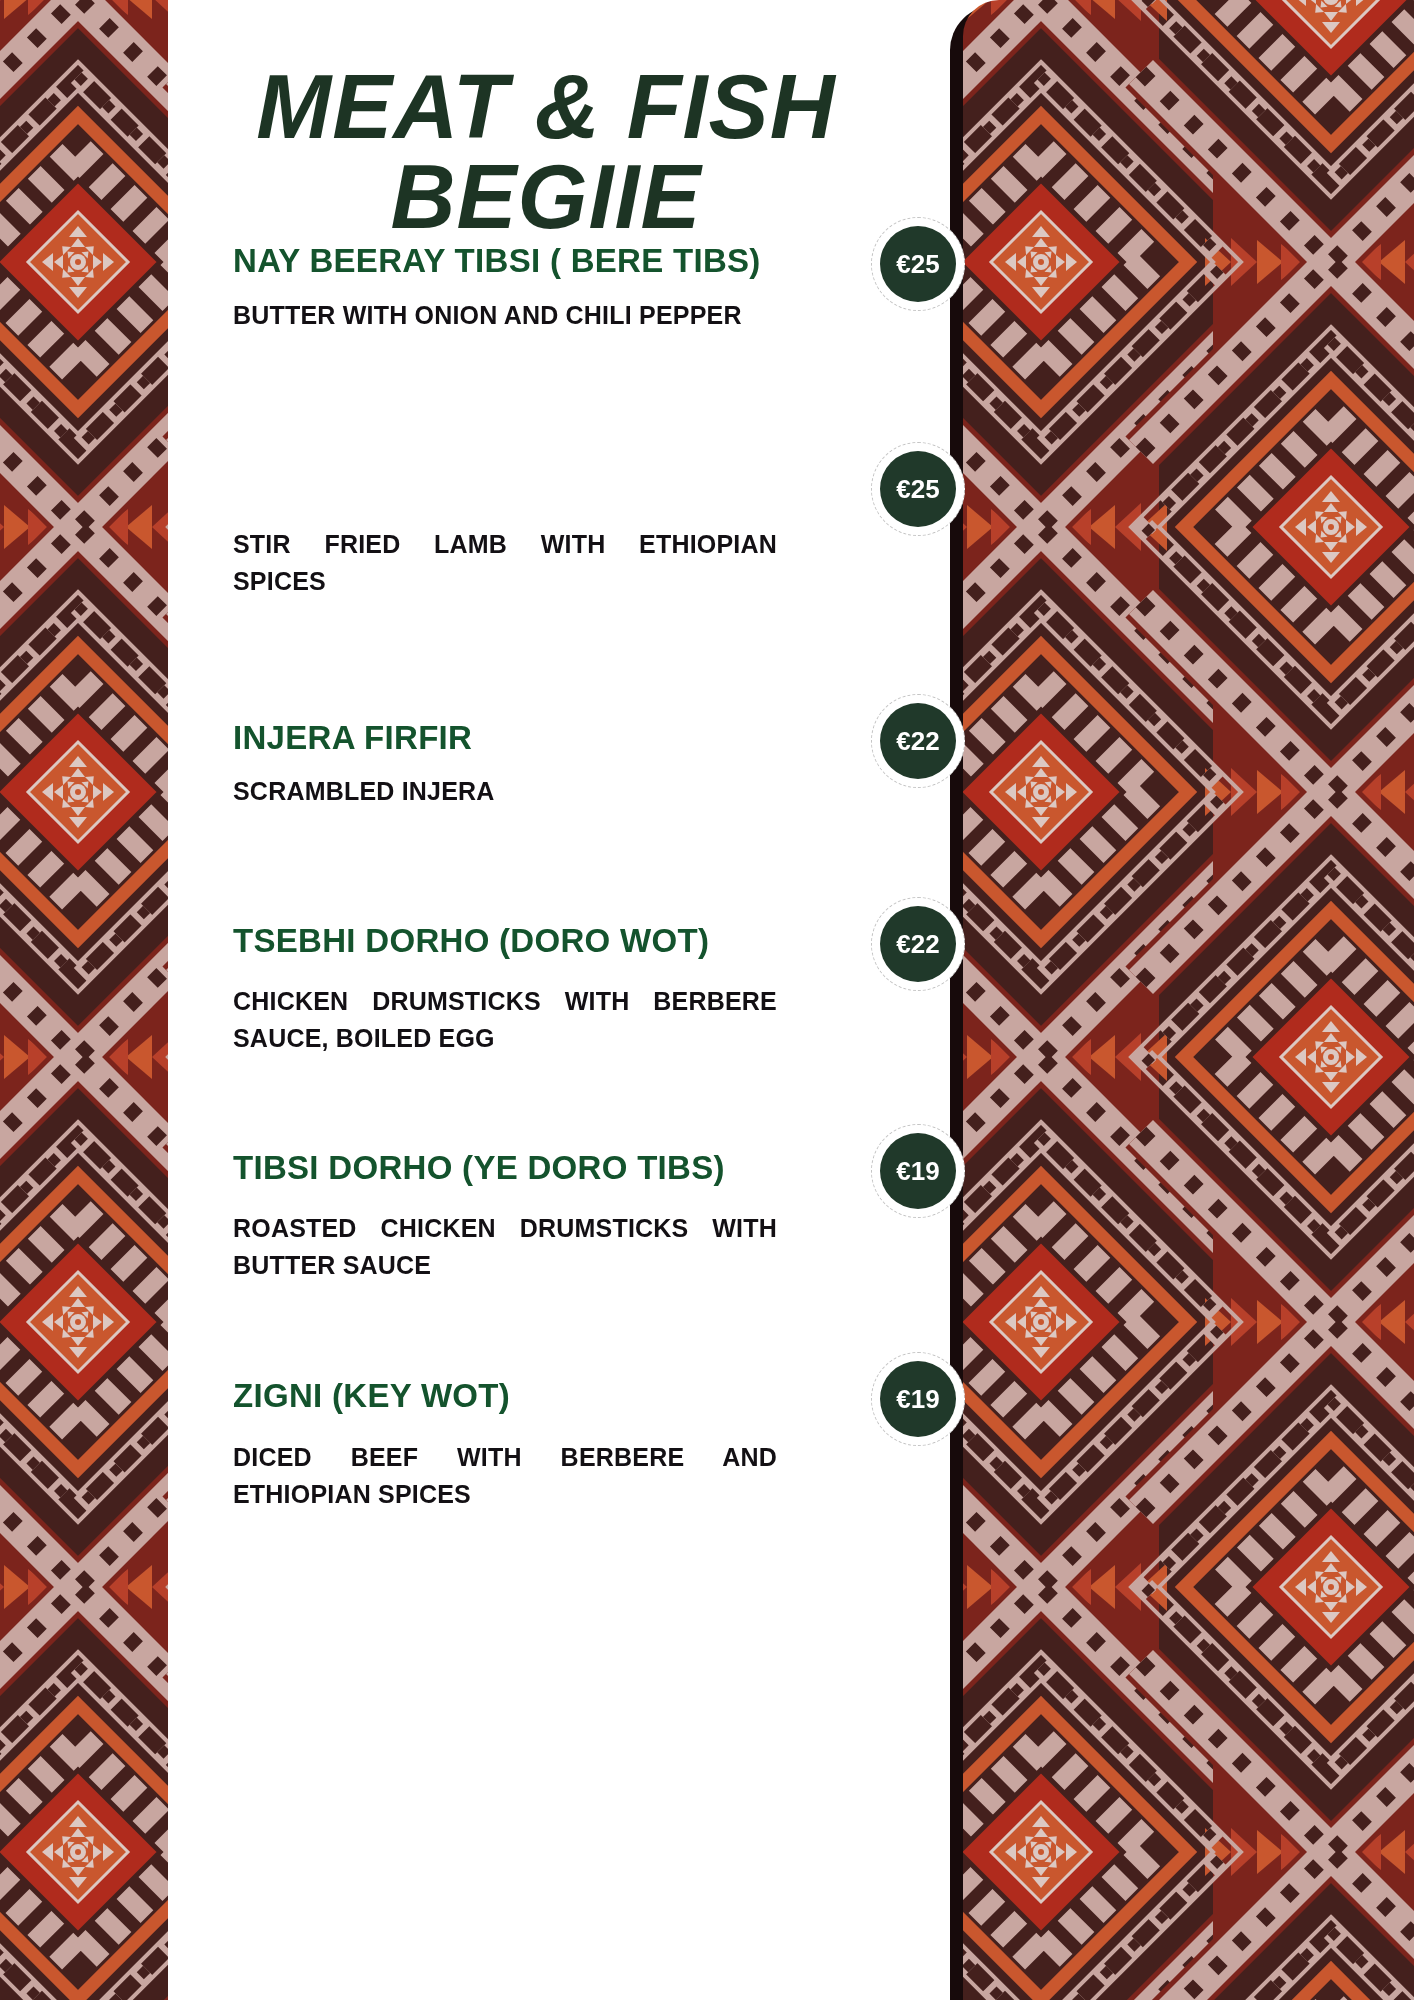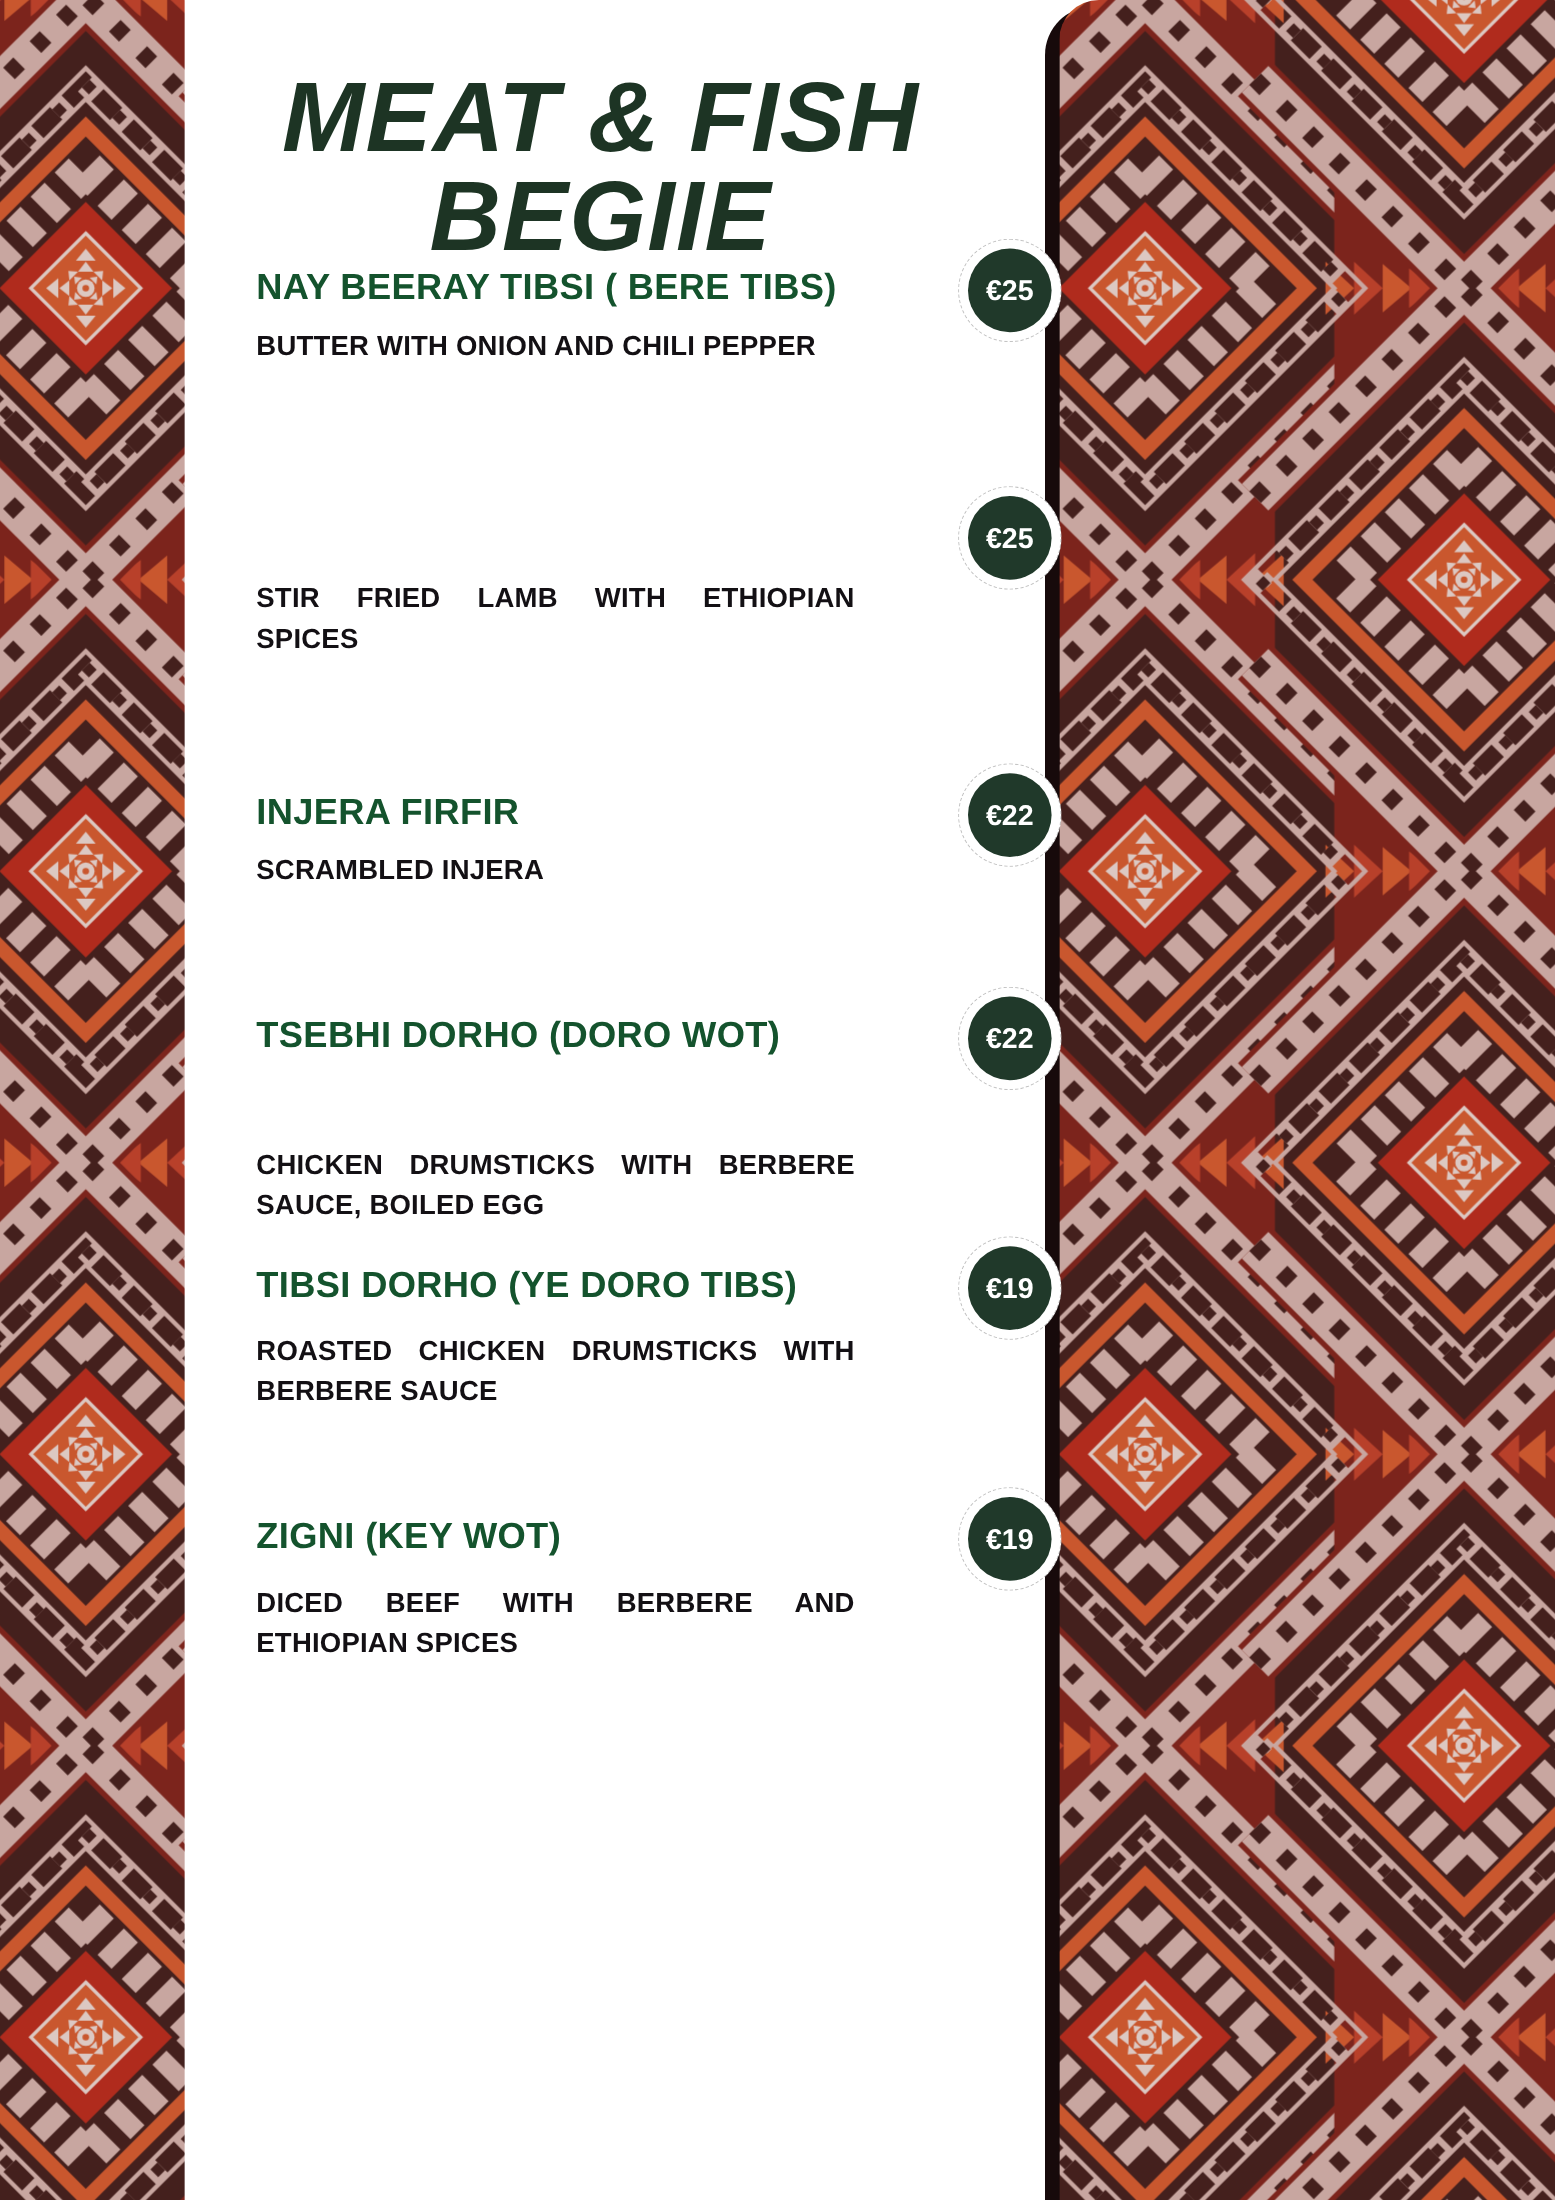--- a/index.html
+++ b/index.html
@@ -128,32 +128,32 @@
   <div class="item-name" style="top:721px">INJERA FIRFIR</div>
   <div class="item-desc" style="top:773px">
     <div class="dline1 no-just">SCRAMBLED INJERA</div>
     <div class="dline2"></div>
   </div>
   <div class="badge" style="top:694px">
     <div class="badge-inner">€22</div>
   </div>
 
   <div class="item-name" style="top:924px">TSEBHI DORHO (DORO WOT)</div>
-  <div class="item-desc" style="top:1041px">
+  <div class="item-desc" style="top:983px">
     <div class="dline1">CHICKEN DRUMSTICKS WITH BERBERE</div>
     <div class="dline2">SAUCE, BOILED EGG</div>
   </div>
   <div class="badge" style="top:897px">
     <div class="badge-inner">€22</div>
   </div>
 
   <div class="item-name" style="top:1151px">TIBSI DORHO (YE DORO TIBS)</div>
   <div class="item-desc" style="top:1210px">
     <div class="dline1">ROASTED CHICKEN DRUMSTICKS WITH</div>
-    <div class="dline2">BERBERE SAUCE</div>
+    <div class="dline2">BUTTER SAUCE</div>
   </div>
   <div class="badge" style="top:1124px">
     <div class="badge-inner">€19</div>
   </div>
 
   <div class="item-name" style="top:1379px">ZIGNI (KEY WOT)</div>
   <div class="item-desc" style="top:1439px">
     <div class="dline1">DICED BEEF WITH BERBERE AND</div>
     <div class="dline2">ETHIOPIAN SPICES</div>
   </div>

